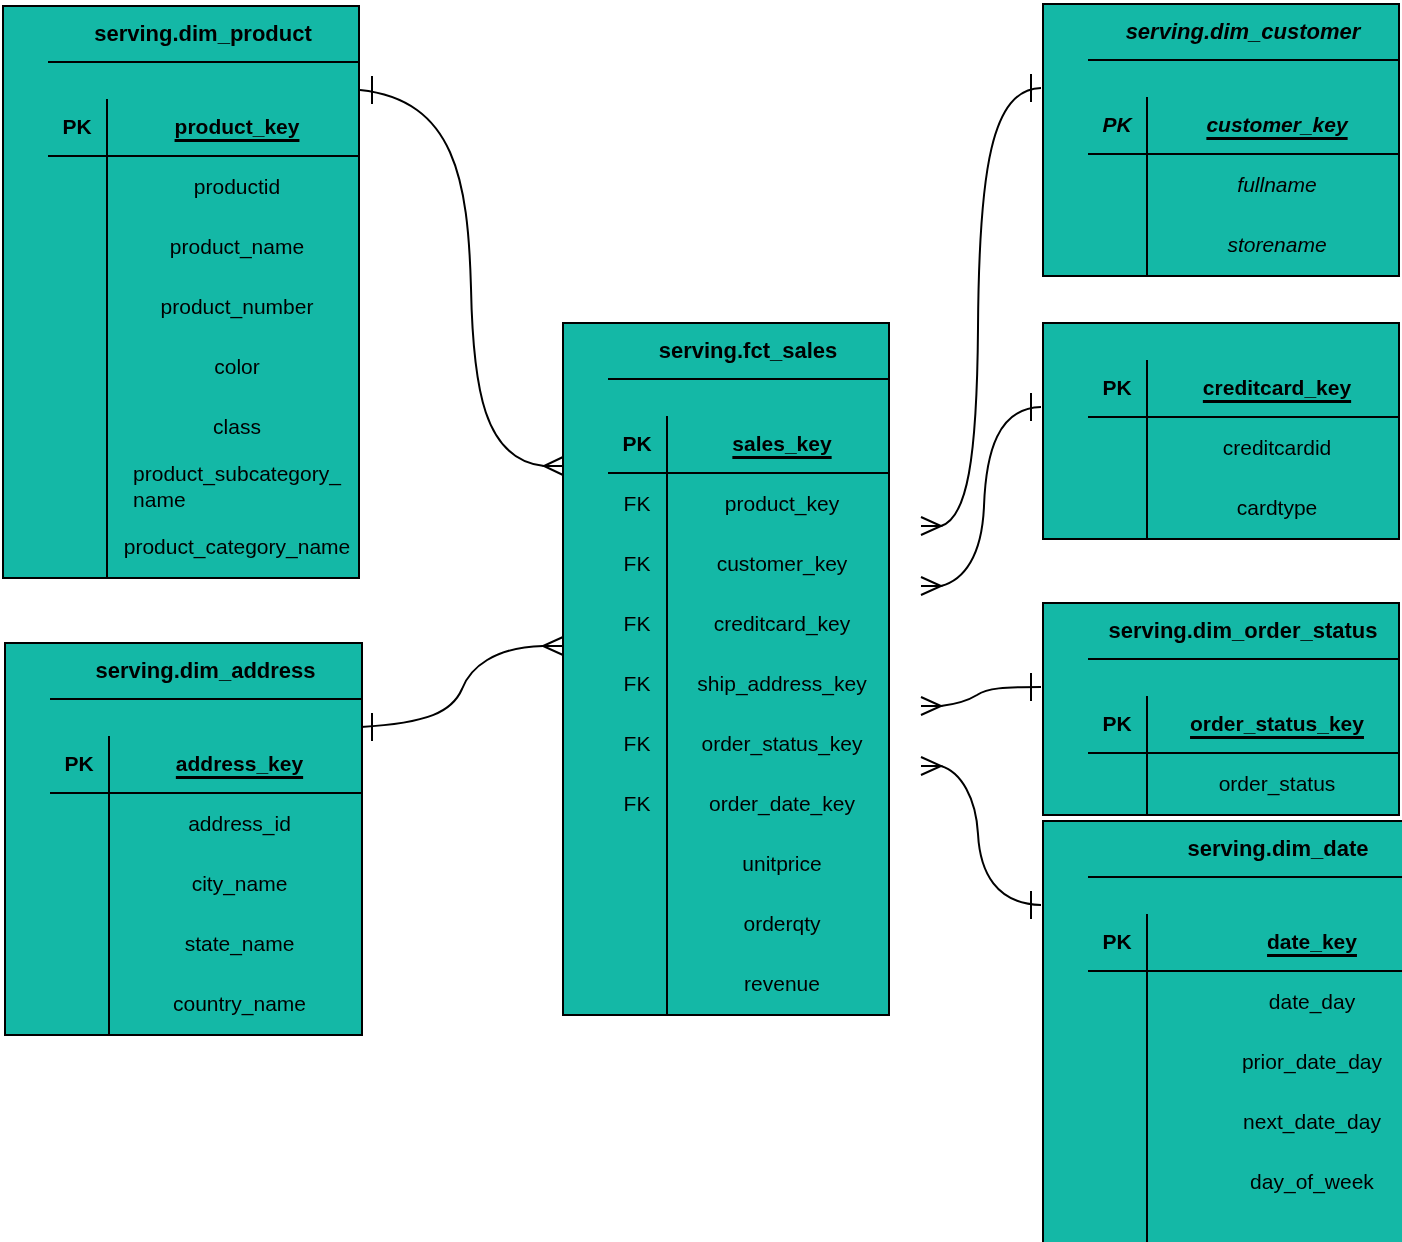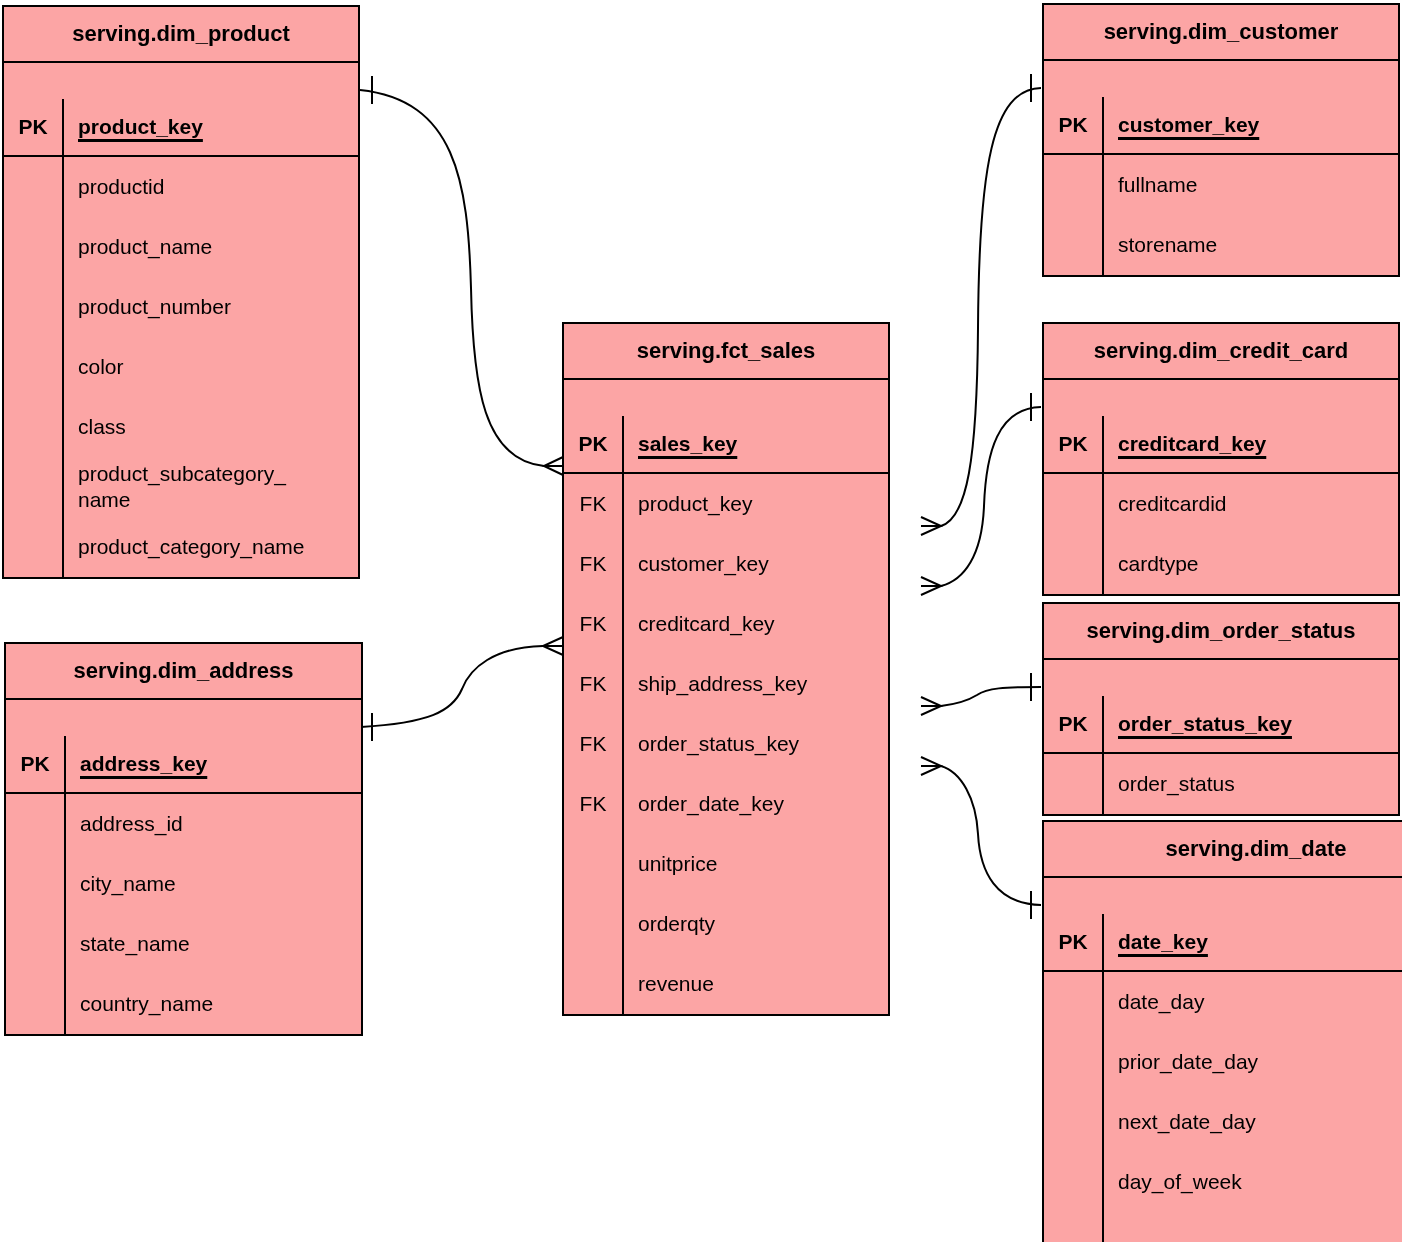--- a/index.html
+++ b/index.html
@@ -11,23 +11,24 @@
     color: #000000;
     overflow: hidden;
   }
   #rel-svg {
     position: absolute; left: 0; top: 0;
     width: 1402px; height: 1242px;
   }
   .rel-stroke { fill: none; stroke: #000000; stroke-width: 2; }
   .erd-table {
     position: absolute;
-    background: #fca5a5;
+    background: #14b8a6;
     border: 2px solid #000000;
     box-sizing: border-box;
+    padding-left: 44px;
   }
   .tbl-title {
     height: 54px;
     display: flex; align-items: center; justify-content: center;
     font-weight: bold; font-size: 22px;
     border-bottom: 2px solid #000000;
   }
   .tbl-body {
     display: grid;
     grid-template-columns: 58px 1fr;
@@ -36,31 +37,32 @@
     display: flex; align-items: center;
     box-sizing: border-box;
     min-height: 60px;
     font-size: 21px;
   }
   .cell.key { justify-content: center; }
   .cell.name {
     border-left: 2px solid #000000;
     padding-left: 14px;
     padding-right: 6px;
+    justify-content: center;
   }
   .cell.name span { white-space: pre-line; line-height: 26px; }
   .pk-row { font-weight: bold; border-bottom: 2px solid #000000; min-height: 58px; margin-top: 36px; }
   .pk-row.name span {
     text-decoration: underline;
     text-decoration-thickness: 2.5px;
     text-underline-offset: 5px;
   }
   
   #t-dim_product      { left: 2px;    top: 5px;   width: 358px; }
-  #t-dim_customer     { left: 1042px; top: 3px;   width: 358px; }
+  #t-dim_customer     { left: 1042px; top: 3px;   width: 358px; font-style: italic; }
   #t-fct_sales        { left: 562px;  top: 322px; width: 328px; }
   #t-dim_credit_card  { left: 1042px; top: 322px; width: 358px; }
   #t-dim_order_status { left: 1042px; top: 602px; width: 358px; }
   #t-dim_date         { left: 1042px; top: 820px; width: 428px; }
   #t-dim_address      { left: 4px;    top: 642px; width: 359px; }
 </style>
 </head>
 <body>
 
 <svg id="rel-svg" viewBox="0 0 1402 1242" xmlns="http://www.w3.org/2000/svg">
@@ -190,21 +192,20 @@
       <div class="cell name">
         <span>orderqty</span>
       </div>
       <div class="cell key"></div>
       <div class="cell name">
         <span>revenue</span>
       </div>
     </div>
   </div>
 <div class="erd-table" id="t-dim_credit_card">
-    <div class="tbl-title">serving.dim_credit_card</div>
     <div class="tbl-body">
       <div class="cell key pk-row">PK</div>
       <div class="cell name pk-row">
         <span>creditcard_key</span>
       </div>
       <div class="cell key"></div>
       <div class="cell name">
         <span>creditcardid</span>
       </div>
       <div class="cell key"></div>

